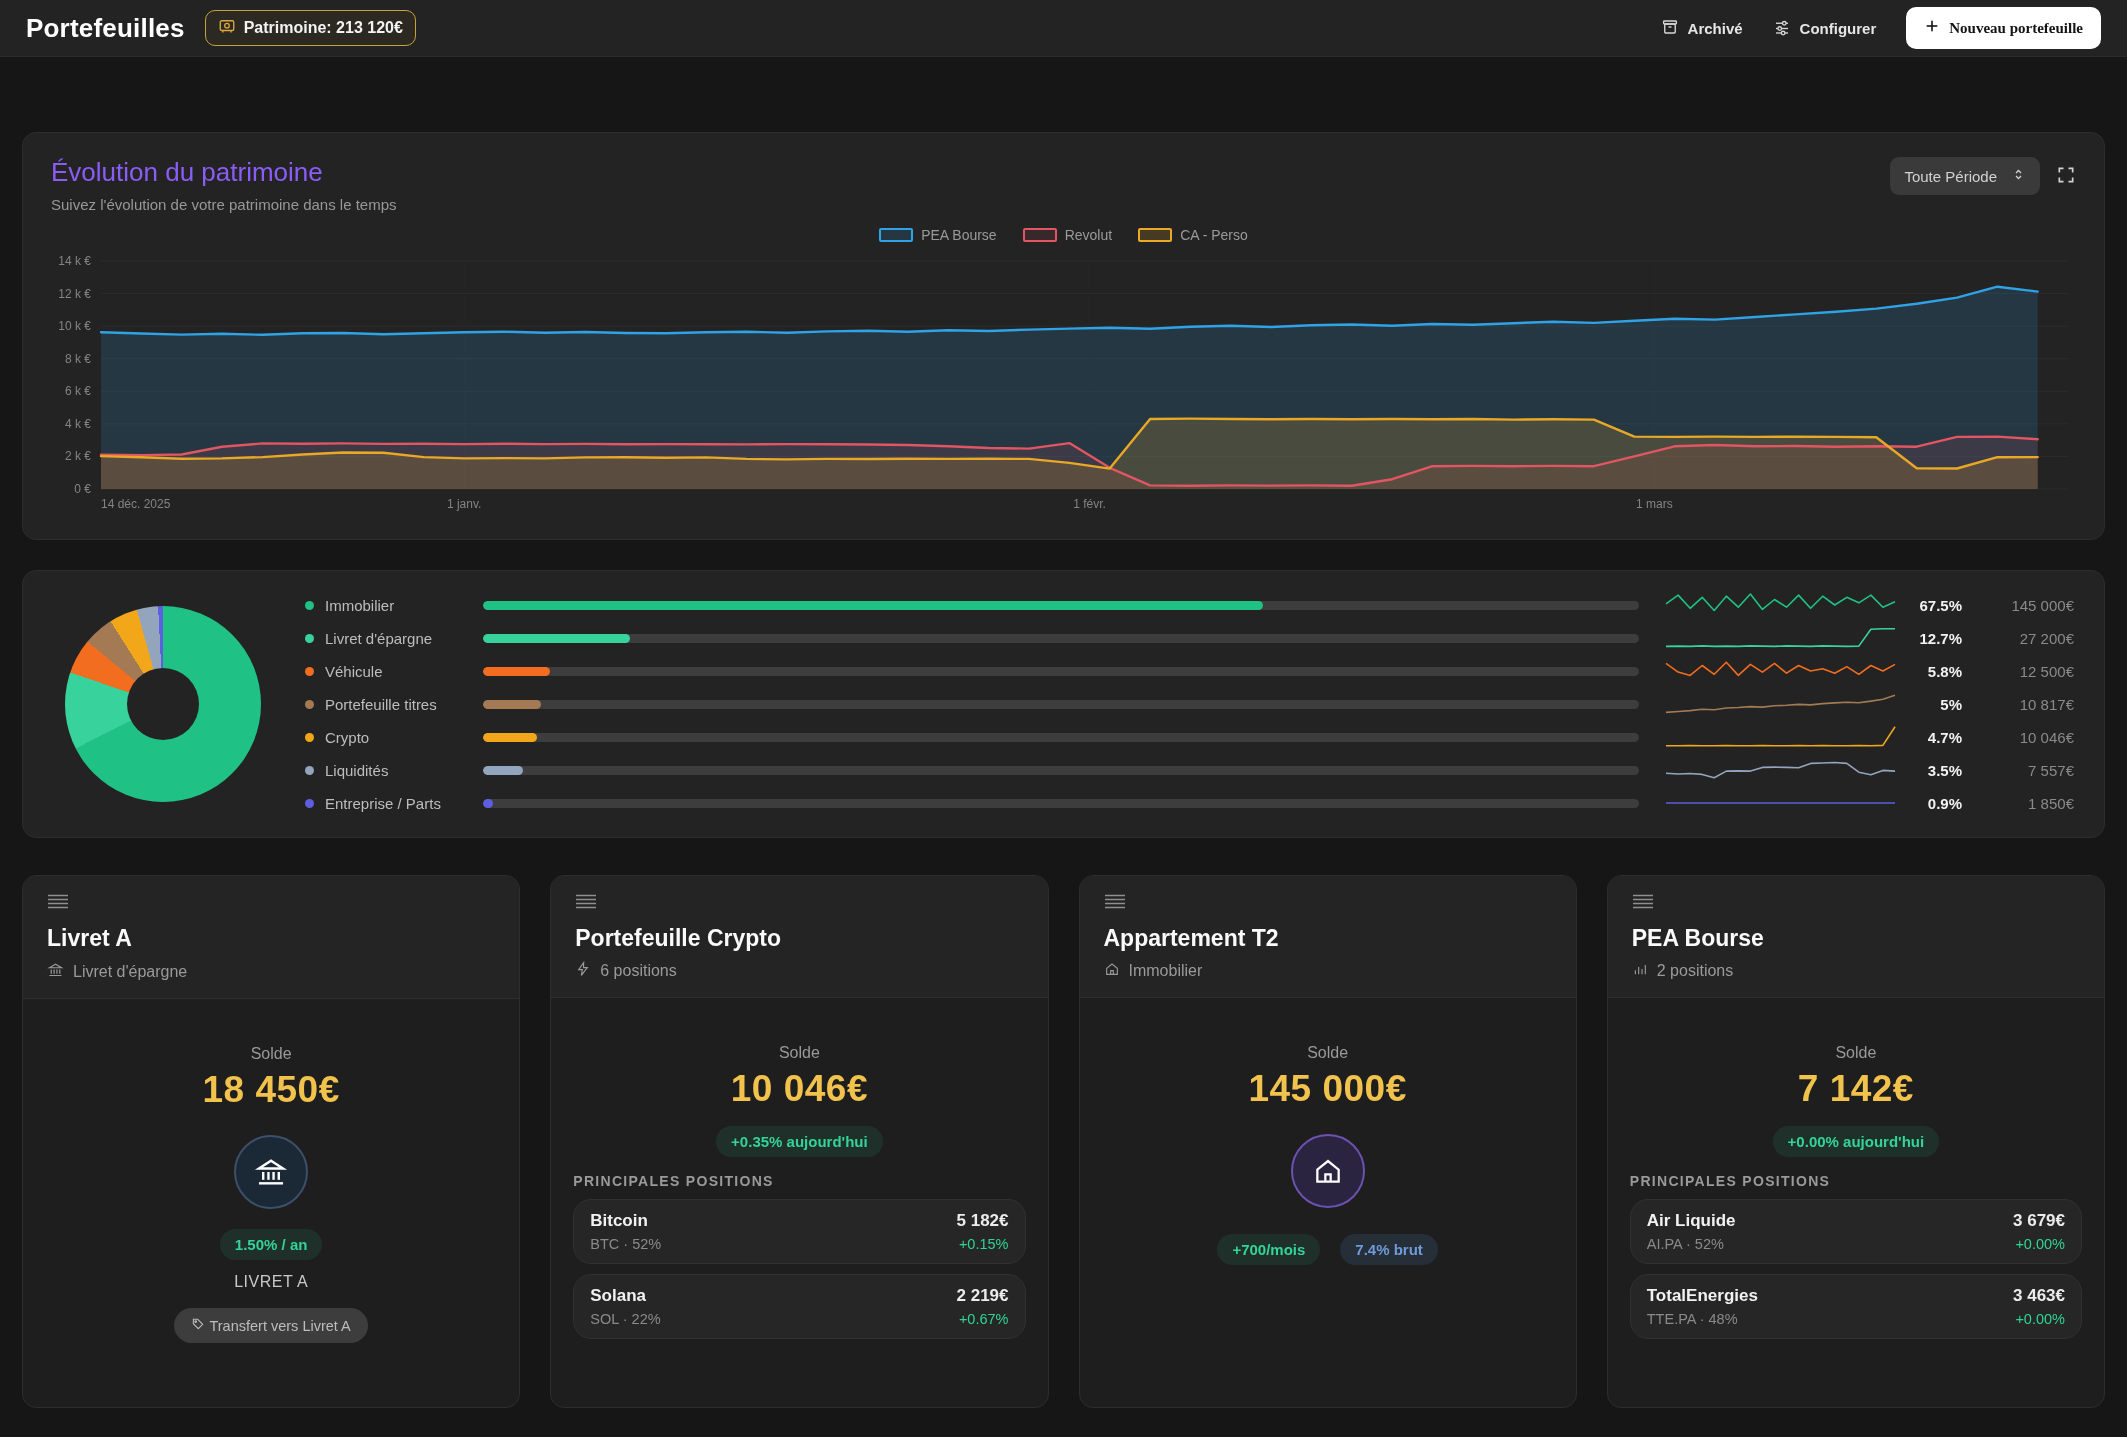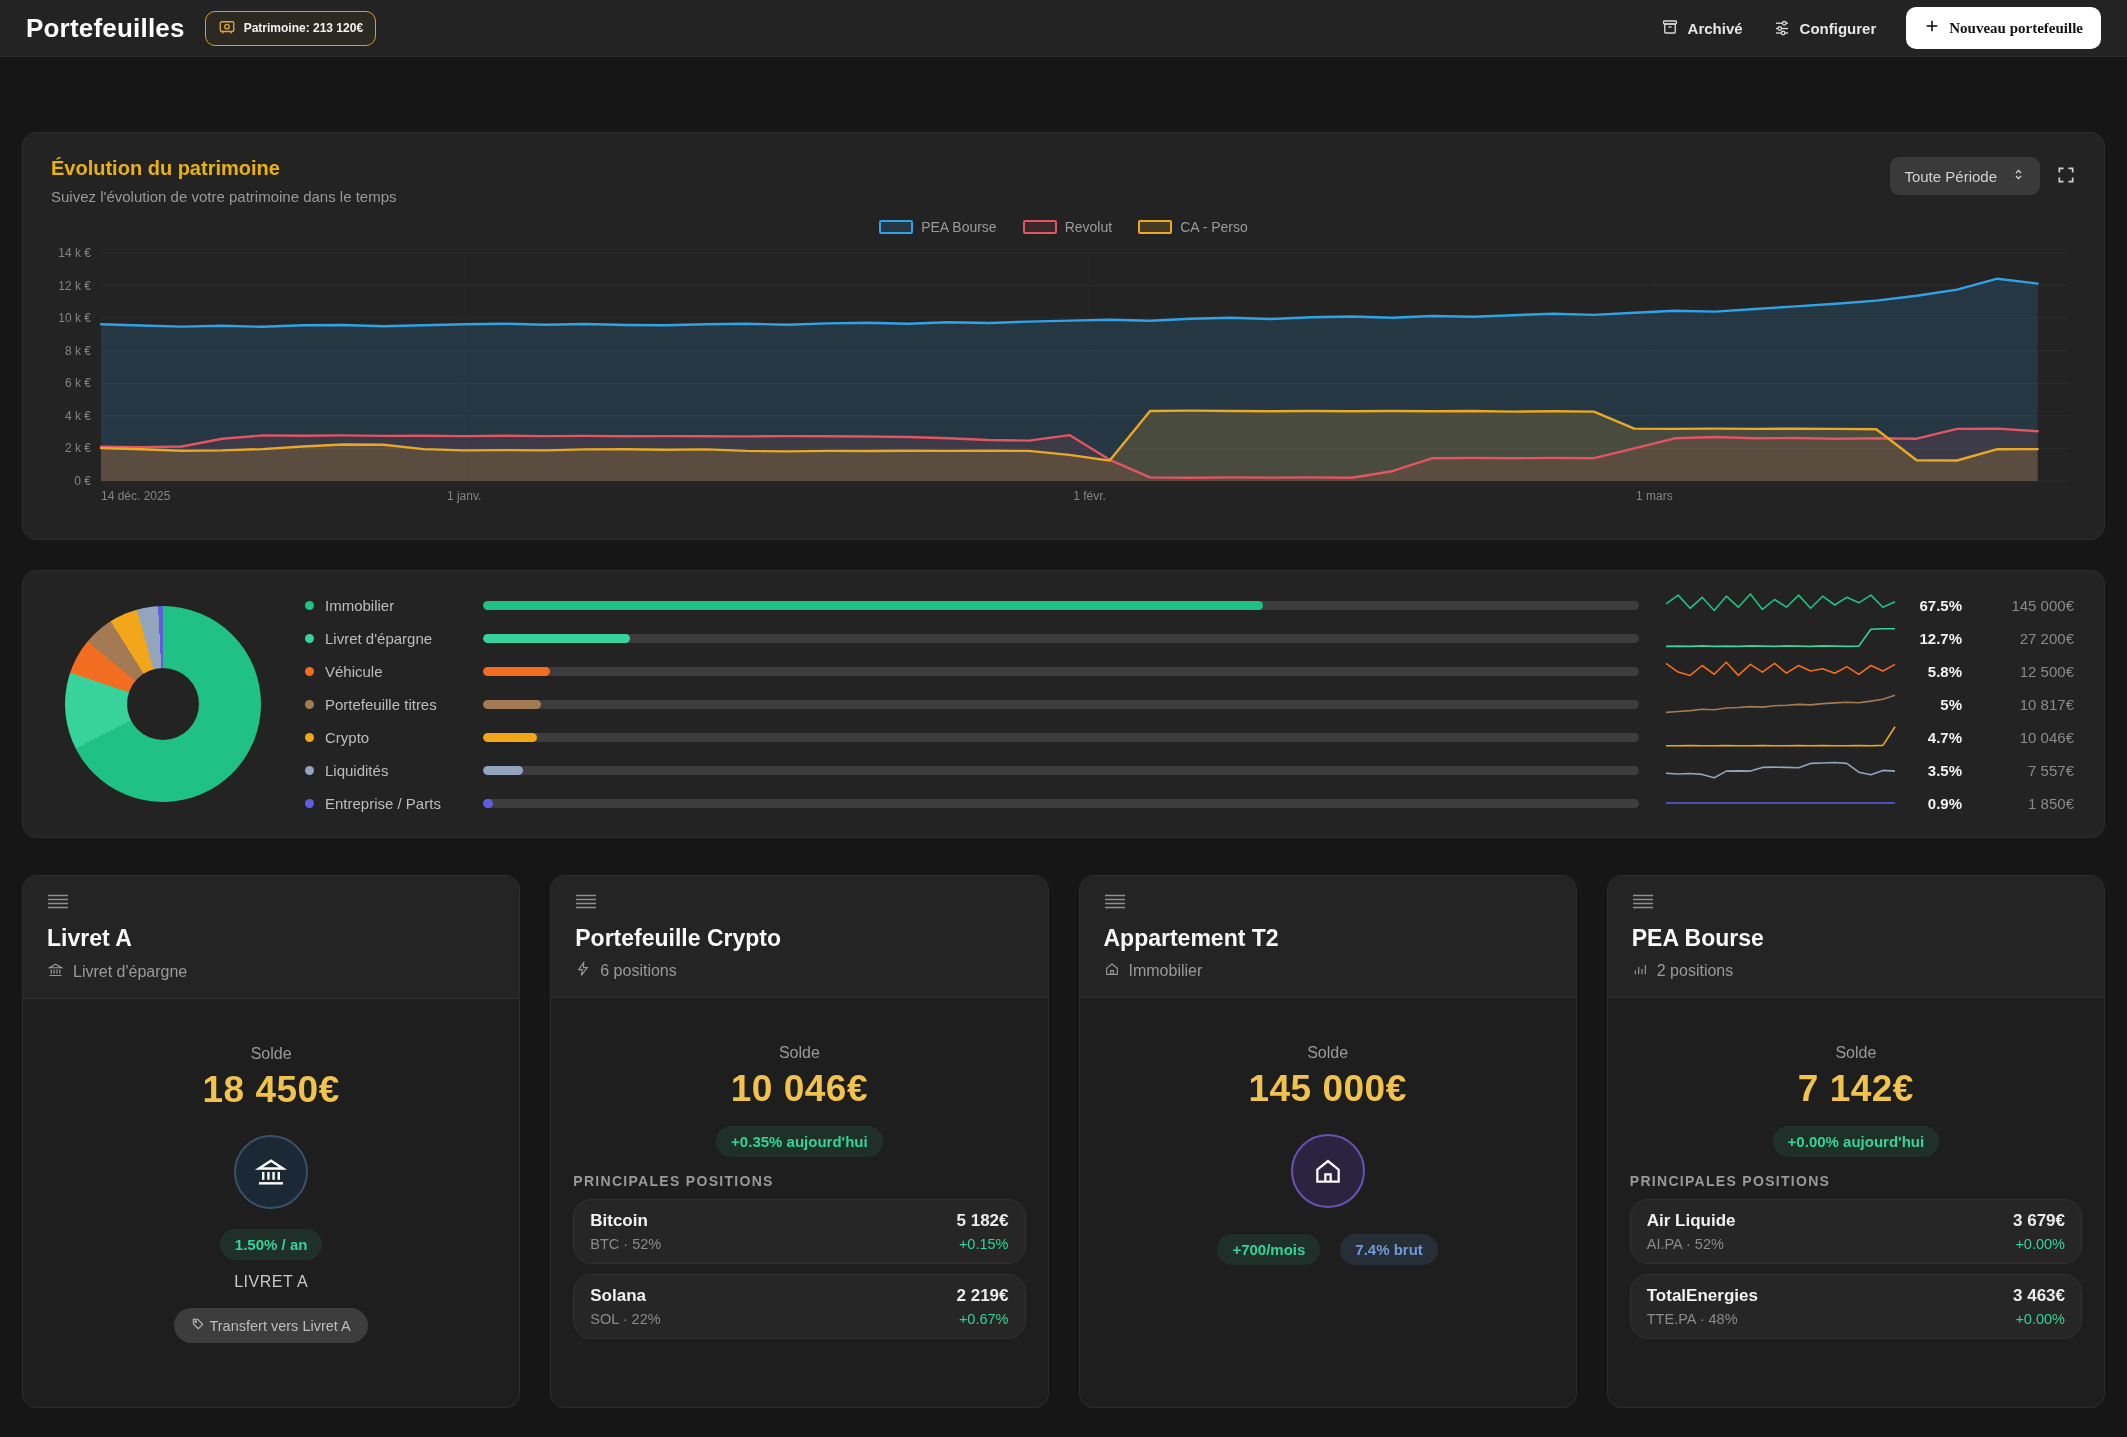--- a/index.html
+++ b/index.html
@@ -6,37 +6,37 @@
   html,body { background:#111; }
   body { font-family:"Liberation Sans", sans-serif; }
   .page { width:2127px; height:1437px; background:#161616; overflow:hidden; position:relative; }
 
   
   .app-header { height:57px; background:#232323; border-bottom:1px solid #2a2a2a;
     display:flex; align-items:center; padding:0 26px; }
   .app-title { color:#fff; font-size:26px; font-weight:700; letter-spacing:.2px; }
   .patrimoine-badge { margin-left:20px; display:flex; align-items:center; gap:8px;
     border:1.5px solid #c9a13b; border-radius:10px; padding:6px 12px;
-    color:#f3f3f3; font-size:12px; font-weight:700; background:rgba(201,161,59,.06); }
+    color:#f3f3f3; font-size:16px; font-weight:700; background:rgba(201,161,59,.06); }
   .patrimoine-badge svg { color:#d9a93c; }
   .header-right { margin-left:auto; display:flex; align-items:center; gap:30px; }
   .hbtn { display:flex; align-items:center; gap:9px; color:#e6e6e6; font-size:15px;
     font-weight:600; background:none; border:none; cursor:pointer; font-family:inherit; }
   .hbtn svg { color:#d8d8d8; }
   .new-btn { display:flex; align-items:center; gap:9px; background:#ffffff; color:#141414;
     font-size:15px; font-weight:600; border:none; border-radius:10px; padding:11px 18px;
     cursor:pointer; font-family:Liberation Serif, serif; }
 
   .main { padding:0 22px; }
 
   
   .panel { background:#232323; border:1px solid #2d2d2d; border-radius:14px; }
   .evolution-panel { margin-top:75px; height:408px; padding:24px 28px 18px; }
   .evo-head { display:flex; align-items:flex-start; }
-  .evo-title { color:#eab308; font-size:20px; font-weight:700; }
+  .evo-title { color:#8b5cf6; font-size:26px; font-weight:400; }
   .evo-subtitle { color:#989898; font-size:15px; margin-top:8px; }
   .evo-controls { margin-left:auto; display:flex; align-items:center; gap:16px;justify-content:center; }
   .period-select { display:flex; align-items:center; gap:14px; background:#3a3a3a;
     border:none; border-radius:9px; padding:10px 14px; color:#d2d2d2; font-size:15px;
     font-family:inherit; cursor:pointer; }
   .expand-btn { background:none; border:none; color:#d2d2d2; cursor:pointer; display:flex; }
   .legend-row { display:flex; justify-content:center; gap:26px; margin-top:14px; }
   .legend-item { display:flex; align-items:center; gap:8px; cursor:pointer; }
   .legend-swatch { width:34px; height:14px; border:2px solid #888; border-radius:2px; }
   .legend-label { color:#9a9a9a; font-size:14px; }

